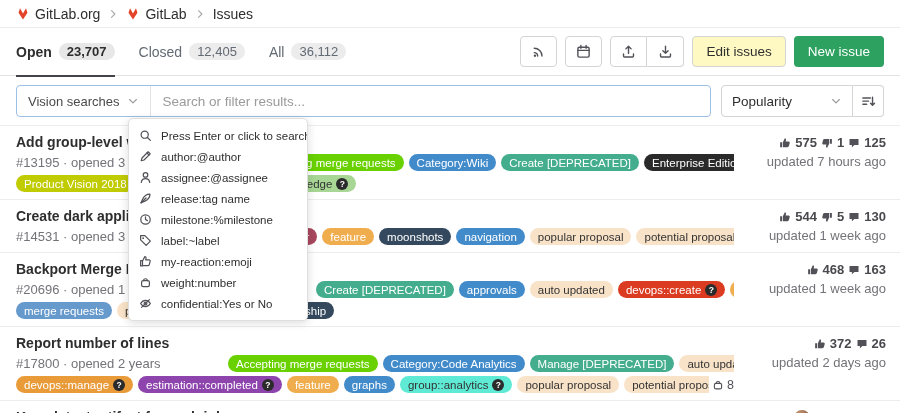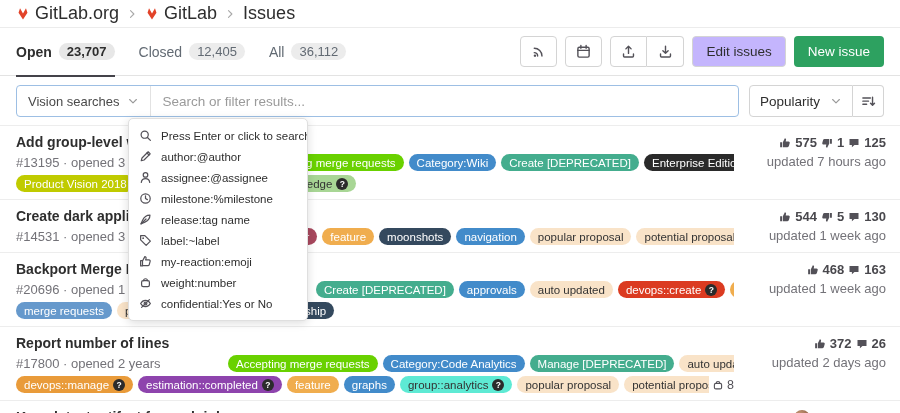--- a/index.html
+++ b/index.html
@@ -8,21 +8,21 @@
   .page { position:relative; width:900px; height:413px; }
 
   
   .ic { width:15px; height:15px; stroke:#535158; fill:none; stroke-width:1.5;
         stroke-linecap:round; stroke-linejoin:round; flex-shrink:0; }
   .icf { fill:#535158; stroke:none; }
   .ic.sm { width:12px; height:12px; }
 
   
   .crumbs { height:28px; display:flex; align-items:center; gap:7px;
-    padding:0 16px; border-bottom:1px solid #ececec; font-size:18px; }
+    padding:0 16px; border-bottom:1px solid #ececec; font-size:14px; }
   .crumb { display:flex; align-items:center; gap:5px; color:#2e2e2e; cursor:pointer; }
   .crumb.last { font-weight:400; }
   .fox { width:14px; height:14px; }
 
   
   .tabsbar { display:flex; align-items:center; padding:0 16px;
     border-bottom:1px solid #e3e3e3; height:48px; }
   .tab { display:flex; align-items:center; gap:7px; margin-right:24px;
     font-size:14px; color:#626a73; position:relative; height:48px; cursor:pointer; }
   .tab .count { background:#ececec; border-radius:9px; padding:1px 8px;
@@ -31,36 +31,36 @@
   .tab.active .count { color:#2e2e2e; font-weight:700; background:#e7e7e7; }
   .tab.active::after { content:""; position:absolute; left:0; right:0; bottom:-1px;
     height:2px; background:#44434a; }
   .toolbar { margin-left:auto; display:flex; align-items:center; gap:8px; }
   .icon-btn { width:37px; height:31px; border:1px solid #d4d4d4; border-radius:4px;
     background:#fff; display:flex; align-items:center; justify-content:center; cursor:pointer; }
   .btn-group { display:flex; }
   .btn-group .icon-btn:first-child { border-radius:4px 0 0 4px; }
   .btn-group .icon-btn:last-child { border-left:0; border-radius:0 4px 4px 0; }
   .btn { height:31px; padding:0 13px; border:1px solid #d4d4d4; border-radius:4px;
-    background:#c4b5fd; font-size:13.5px; color:#2e2e2e; display:flex; align-items:center;
+    background:#fef9c3; font-size:13.5px; color:#2e2e2e; display:flex; align-items:center;
     cursor:pointer; font-family:inherit; }
   .btn.primary { color:#fff; border-color:transparent; }
 
   
   .filterbar { display:flex; align-items:center; gap:10px; padding:9px 16px 8px; }
   .searchbox { flex:1; display:flex; align-items:center; height:32px;
     border:1px solid #9dbfe4; border-radius:4px; background:#fff; }
   .recent { display:flex; align-items:center; gap:7px; height:100%; padding:0 11px;
     font-size:13px; color:#4a4a4a; border-right:1px solid #e2e2e2; cursor:pointer;
     white-space:nowrap; }
   .searchbox input { flex:1; border:0; outline:0; padding:0 12px; font-size:13.5px;
     color:#333; font-family:inherit; background:transparent; }
   .searchbox input::placeholder { color:#9a9a9a; }
   .sortgroup { display:flex; }
-  .sortdd { width:104px; height:32px; border:1px solid #d4d4d4; border-radius:4px 0 0 4px;
+  .sortdd { width:132px; height:32px; border:1px solid #d4d4d4; border-radius:4px 0 0 4px;
     display:flex; align-items:center; justify-content:space-between; padding:8px 10px;
     font-size:13.5px; background:#fff; cursor:pointer; }
   .sortdir { width:31px; height:32px; border:1px solid #d4d4d4; border-left:0;
     border-radius:0 4px 4px 0; background:#fff; display:flex; align-items:center;
     justify-content:center; cursor:pointer; }
 
   
   .panel { position:absolute; left:128px; top:118px; width:180px; z-index:20;
     background:#fff; border:1px solid #dfdfdf; border-radius:5px; padding:6px 0;
     box-shadow:0 2px 10px rgba(0,0,0,.14); }
@@ -211,31 +211,31 @@
     </div>
     <div class="ddi">
       <svg class="ic" viewBox="0 0 16 16">
           <circle cx="8" cy="4.8" r="2.8"></circle>
           <path d="M2.8 14c.5-3 2.4-4.5 5.2-4.5s4.7 1.5 5.2 4.5"></path>
         </svg>
       <span>assignee:@assignee</span>
     </div>
     <div class="ddi">
       <svg class="ic" viewBox="0 0 16 16">
+          <path d="M13.5 2.5c-3.8 0-7.6 2.8-9.2 6.6l-1.8 4.2 4.2-1.8c3.8-1.6 6.8-5.2 6.8-9z"></path>
+          <path d="M2.5 13.5L8.6 7.4"></path>
+        </svg>
+      <span>release:tag name</span>
+    </div>
+    <div class="ddi">
+      <svg class="ic" viewBox="0 0 16 16">
           <circle cx="8" cy="8" r="5.8"></circle>
           <path d="M8 4.6V8l2.3 1.4"></path>
         </svg>
       <span>milestone:%milestone</span>
-    </div>
-    <div class="ddi">
-      <svg class="ic" viewBox="0 0 16 16">
-          <path d="M13.5 2.5c-3.8 0-7.6 2.8-9.2 6.6l-1.8 4.2 4.2-1.8c3.8-1.6 6.8-5.2 6.8-9z"></path>
-          <path d="M2.5 13.5L8.6 7.4"></path>
-        </svg>
-      <span>release:tag name</span>
     </div>
     <div class="ddi">
       <svg class="ic" viewBox="0 0 16 16">
           <path d="M2 2h5.2L14 8.8 8.8 14 2 7.2V2z"></path>
           <circle class="icf" cx="5.1" cy="5.1" r="1.1"></circle>
         </svg>
       <span>label:~label</span>
     </div>
     <div class="ddi">
       <svg class="ic" viewBox="0 0 16 16">

